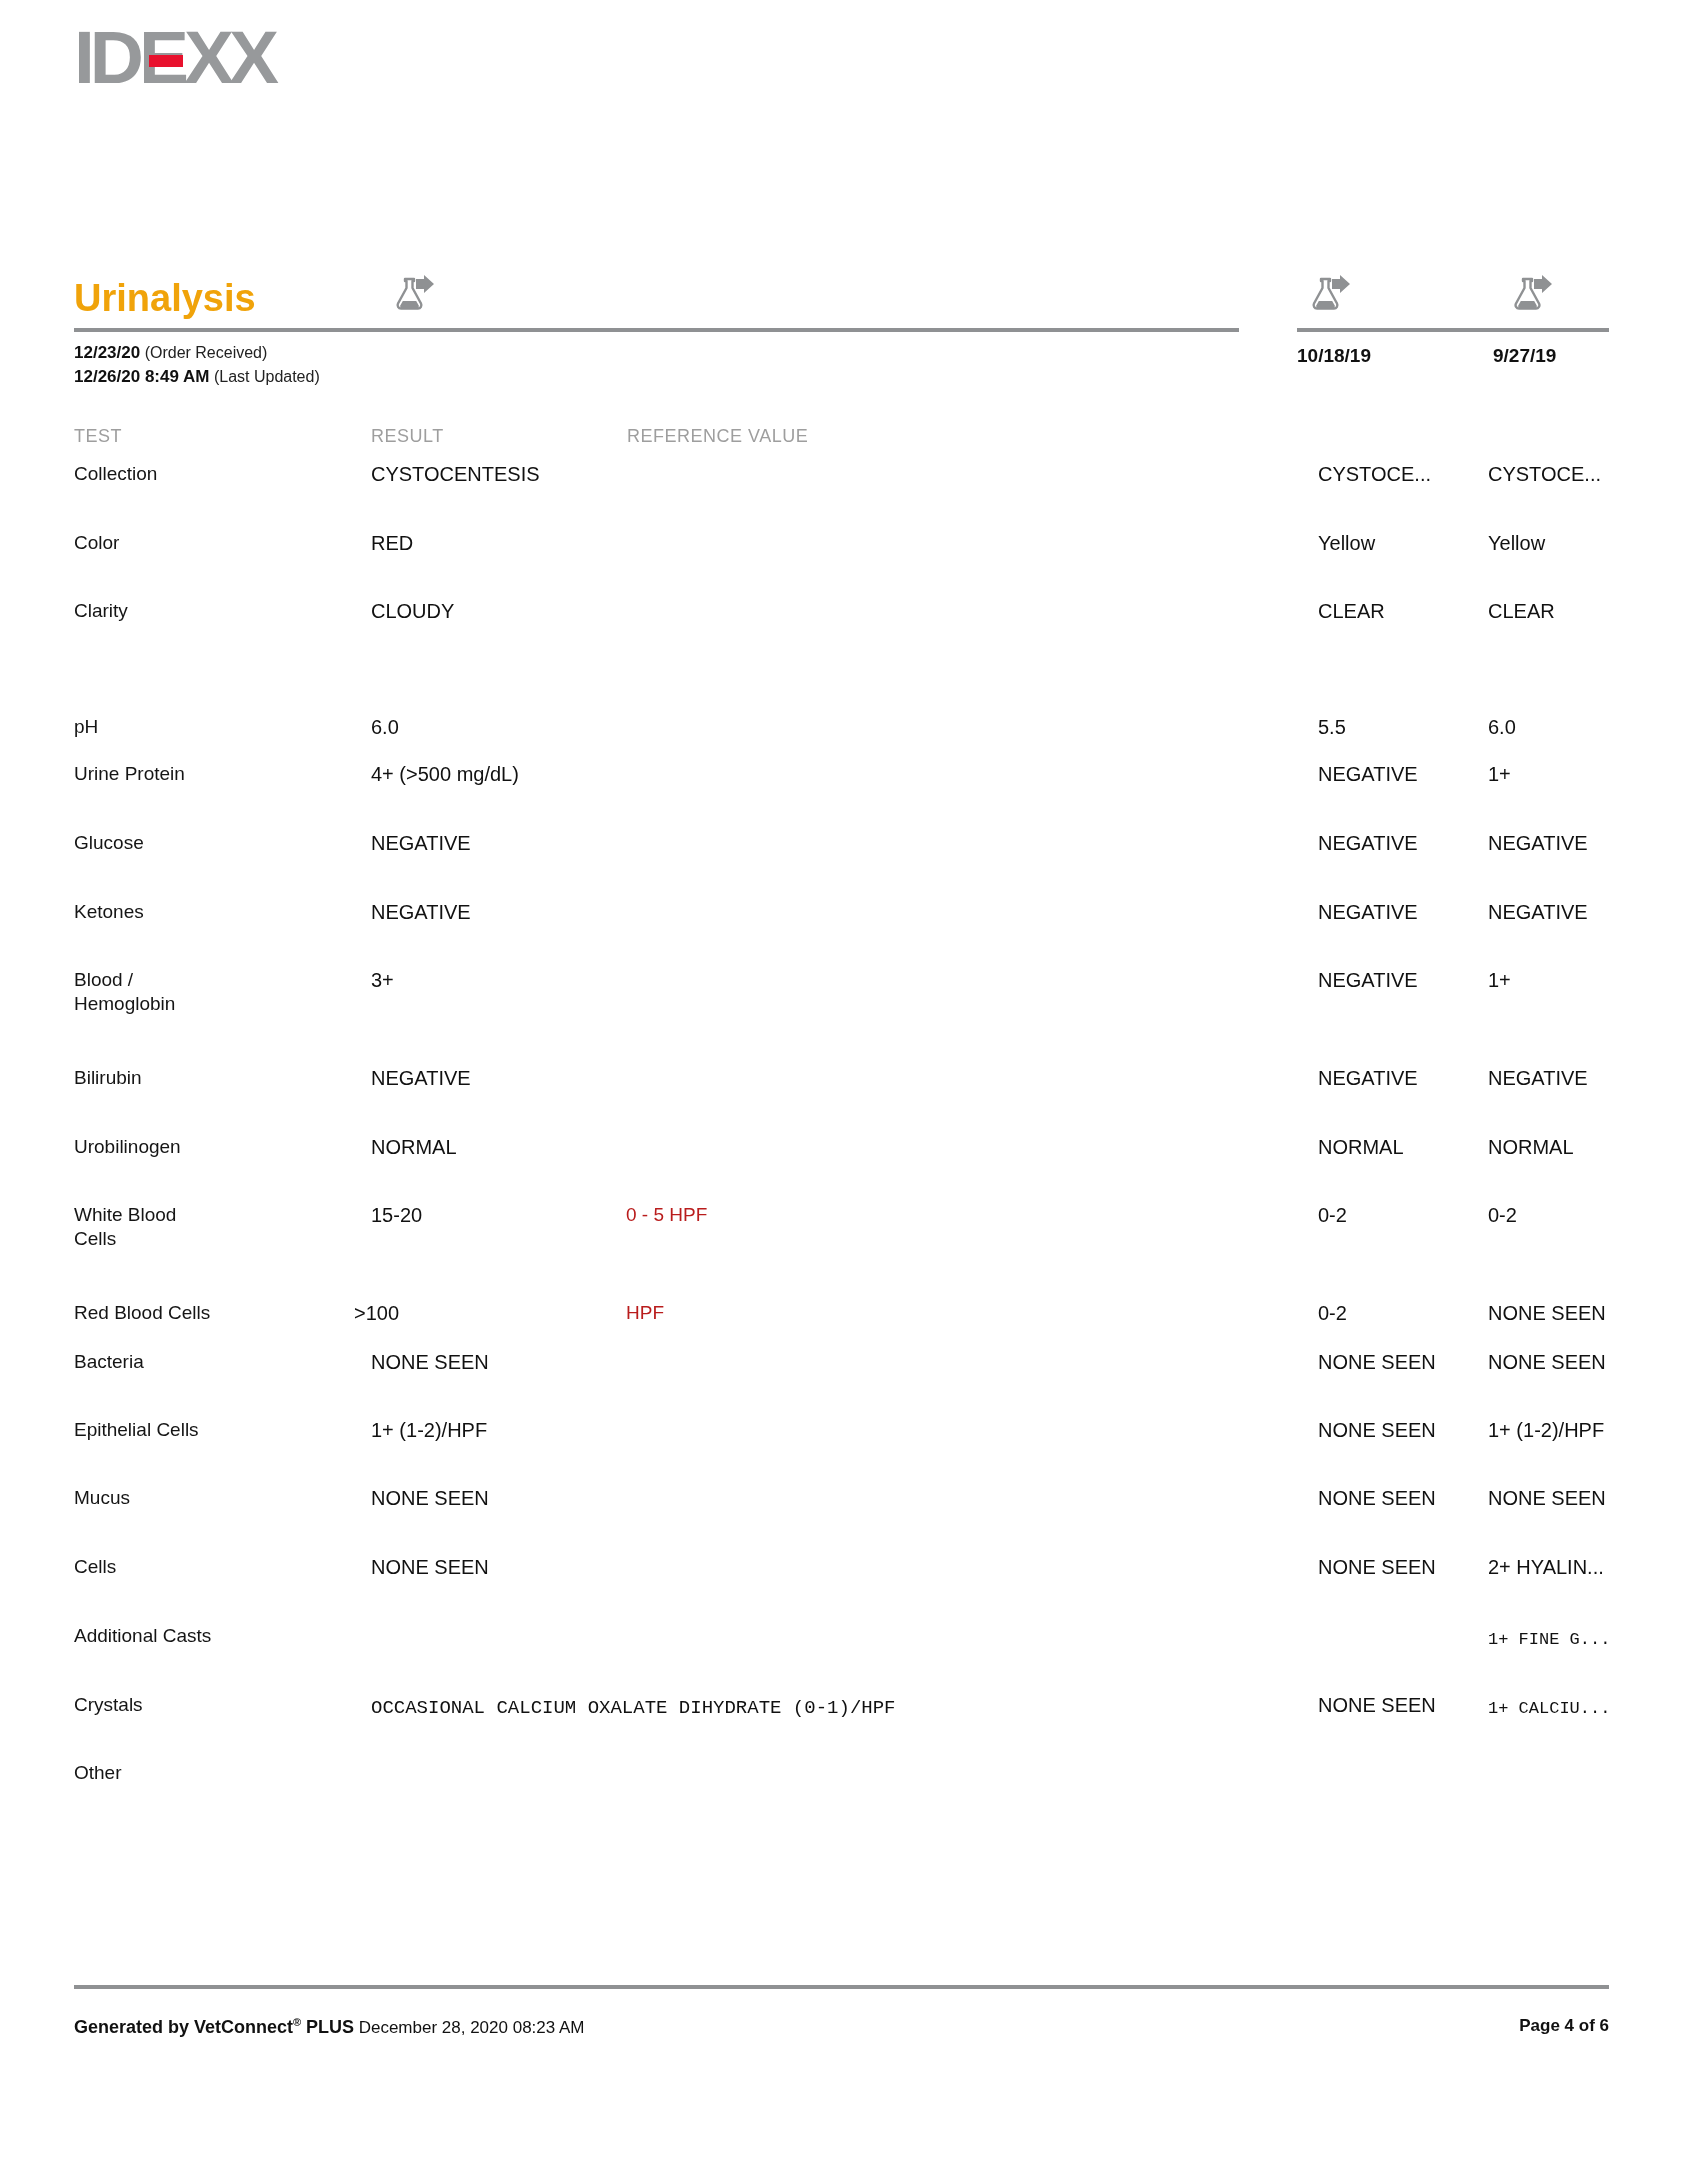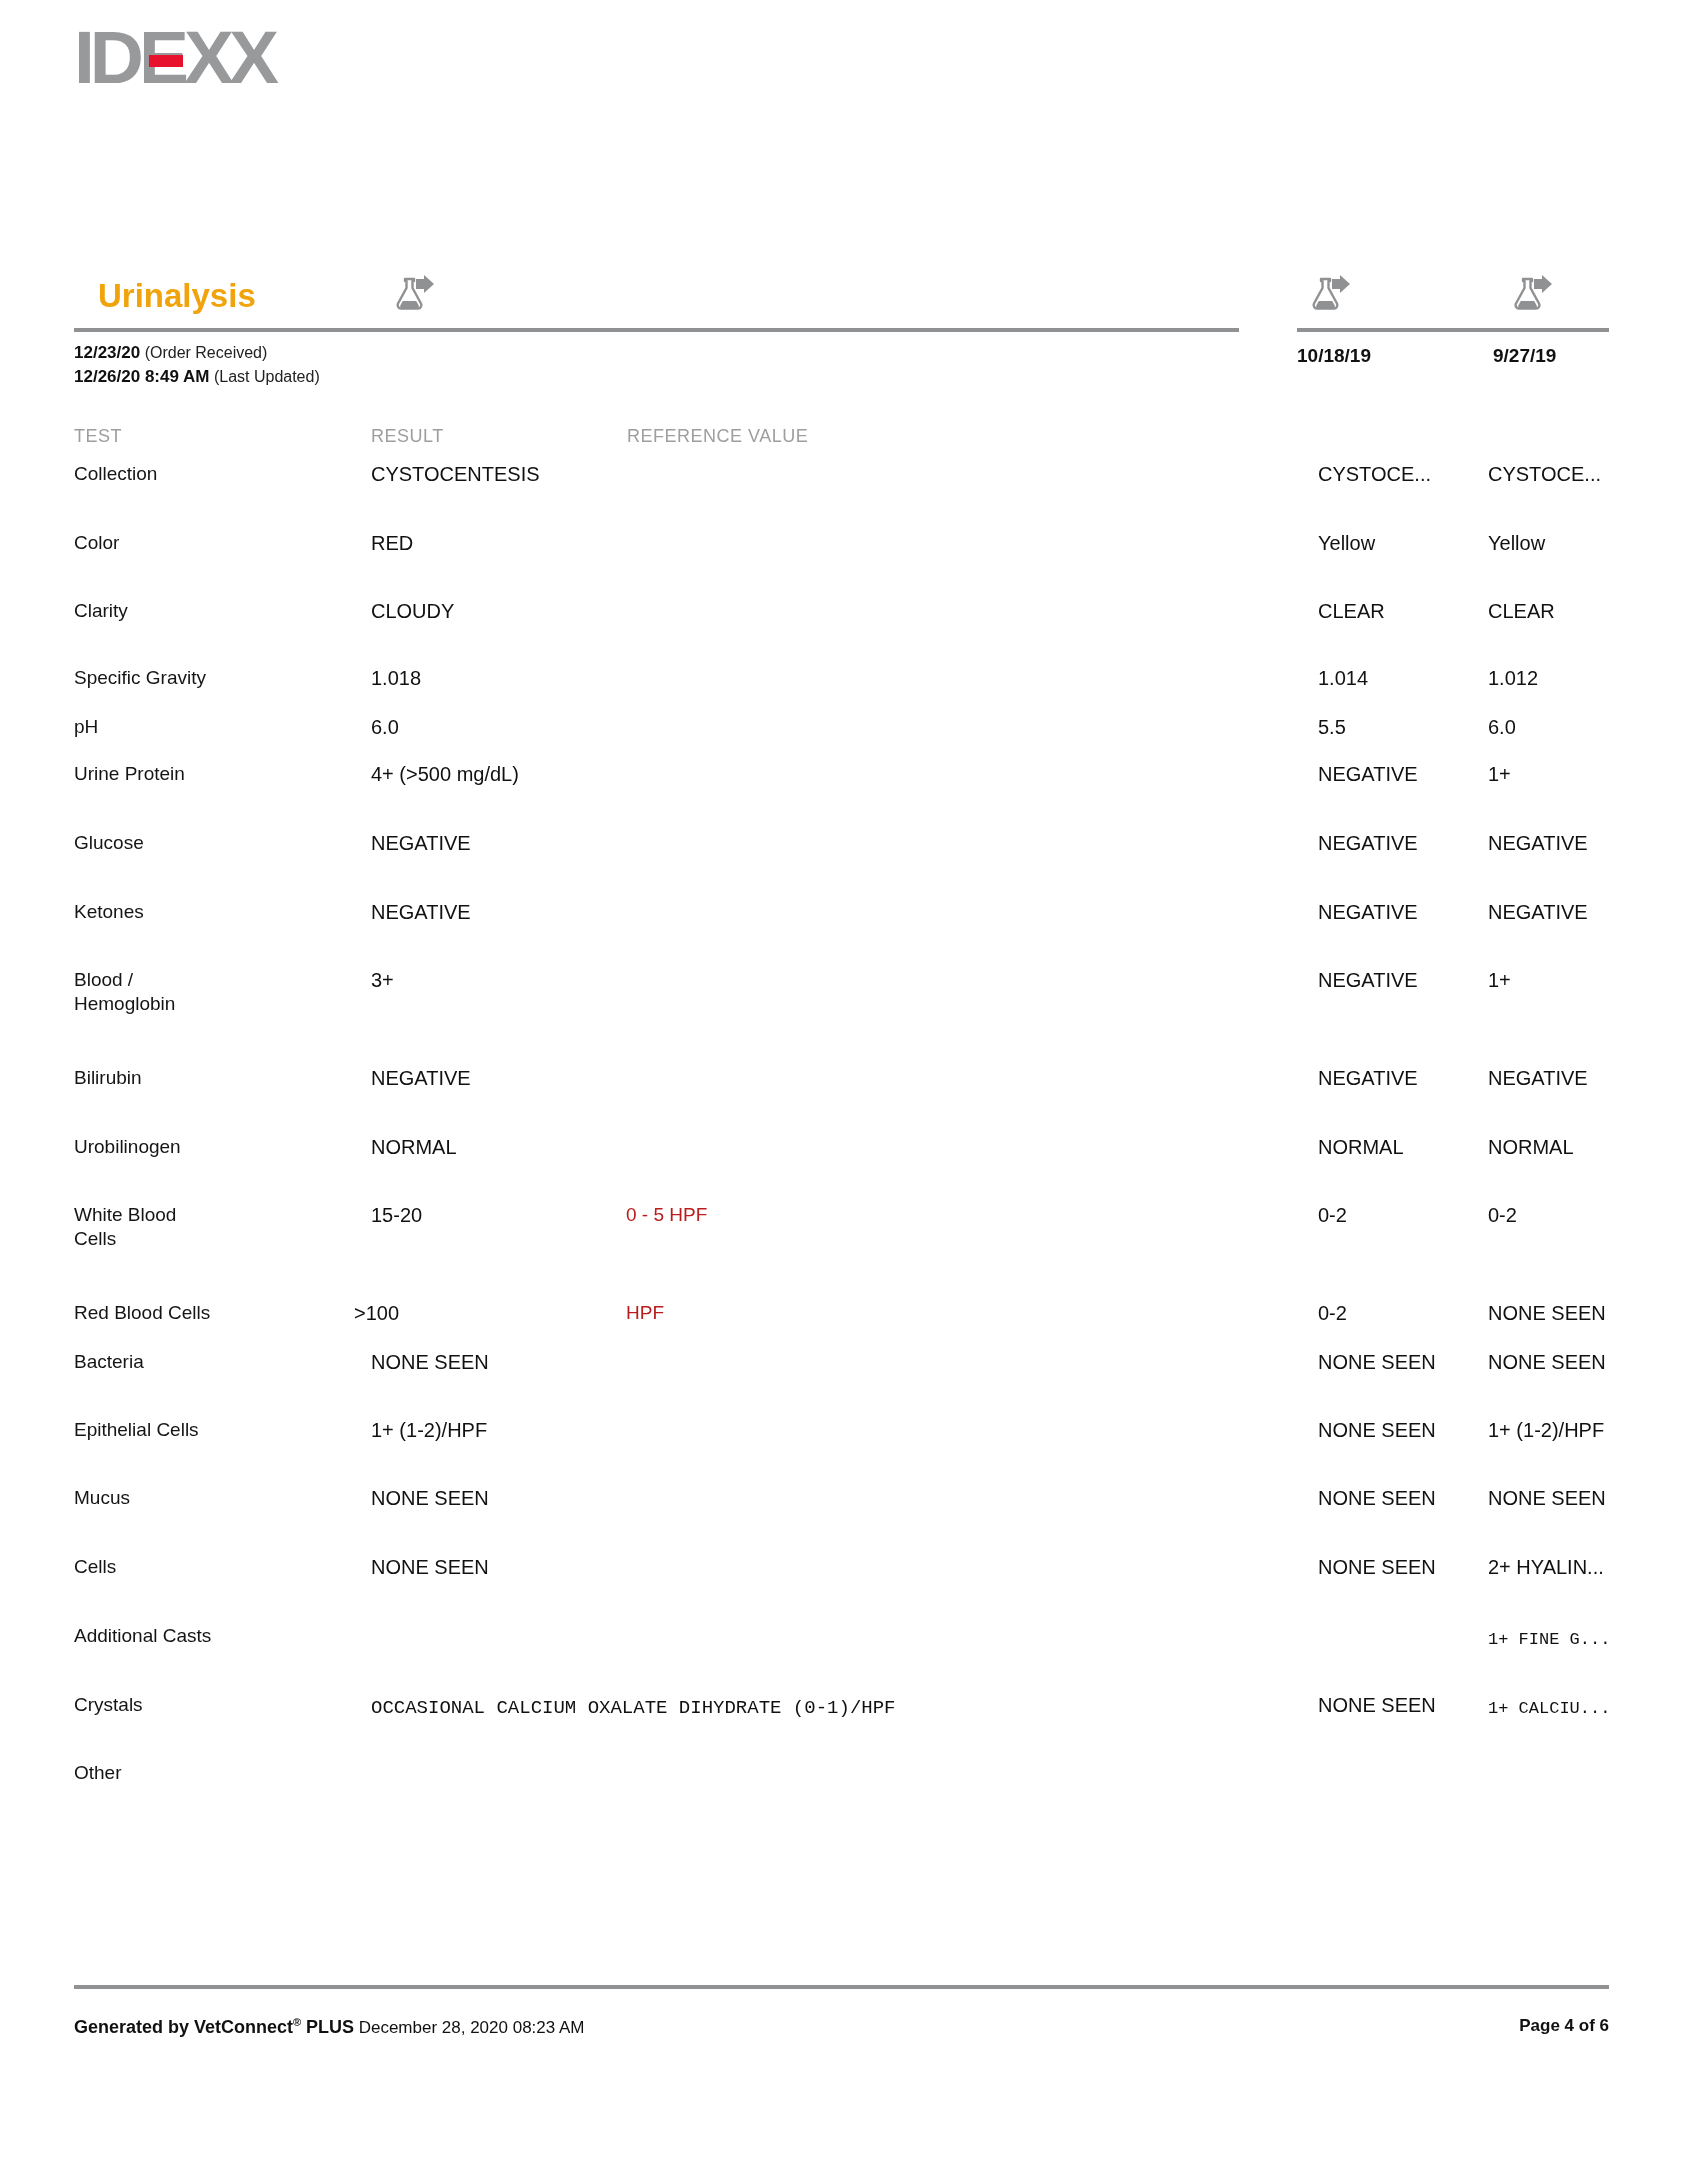--- a/index.html
+++ b/index.html
@@ -20,21 +20,21 @@
   .pet-name{position:absolute;left:91px;top:26px;font-size:28px;font-weight:bold;
             color:#c8102e;letter-spacing:-0.5px;}
   .blabel{position:absolute;top:32px;font-size:17px;color:#8c8c8c;letter-spacing:0.3px;}
   .bvalue{position:absolute;top:30px;font-size:19px;font-weight:bold;color:#1a1a1a;}
   .bvalue.plain{font-weight:normal;font-size:21px;color:#3a3a3a;top:29px;}
   .lbl-owner{left:509px;} .val-owner{left:627px;}
   .lbl-dor{left:850px;}   .val-dor{left:1002px;}
   .lbl-lab{left:1191px;}  .val-lab{left:1262px;}
 
   
-  .section-title{left:74px;top:277px;font-size:33px;font-weight:bold;color:#f0a30a;margin-left:24px;}
+  .section-title{left:74px;top:277px;font-size:38px;font-weight:bold;color:#f0a30a;}
   .flask{width:46px;height:38px;}
   .flask-main{left:389px;top:275px;}
   .flask-h1{left:1305px;top:275px;}
   .flask-h2{left:1507px;top:275px;}
   .rule{height:4px;background:#8f9193;}
   .rule-main{left:74px;top:328px;width:1165px;}
   .rule-hist{left:1297px;top:328px;width:312px;}
   .rule-footer{left:74px;top:1985px;width:1535px;}
 
   .order-line{left:74px;font-size:16px;color:#111;}
@@ -133,27 +133,20 @@
     </div>
 
     <div class="trow" style="top:599px">
       <div class="cell test">Clarity</div>
       <div class="cell result">CLOUDY</div>
       <div class="cell ref"></div>
       <div class="cell h1">CLEAR</div>
       <div class="cell h2">CLEAR</div>
     </div>
 
-    <div class="trow" style="top:666px">
-      <div class="cell test">Specific Gravity</div>
-      <div class="cell result">1.018</div>
-      <div class="cell ref"></div>
-      <div class="cell h1">1.014</div>
-      <div class="cell h2">1.012</div>
-    </div>
 
     <div class="trow" style="top:715px">
       <div class="cell test">pH</div>
       <div class="cell result">6.0</div>
       <div class="cell ref"></div>
       <div class="cell h1">5.5</div>
       <div class="cell h2">6.0</div>
     </div>
 
     <div class="trow" style="top:762px">

